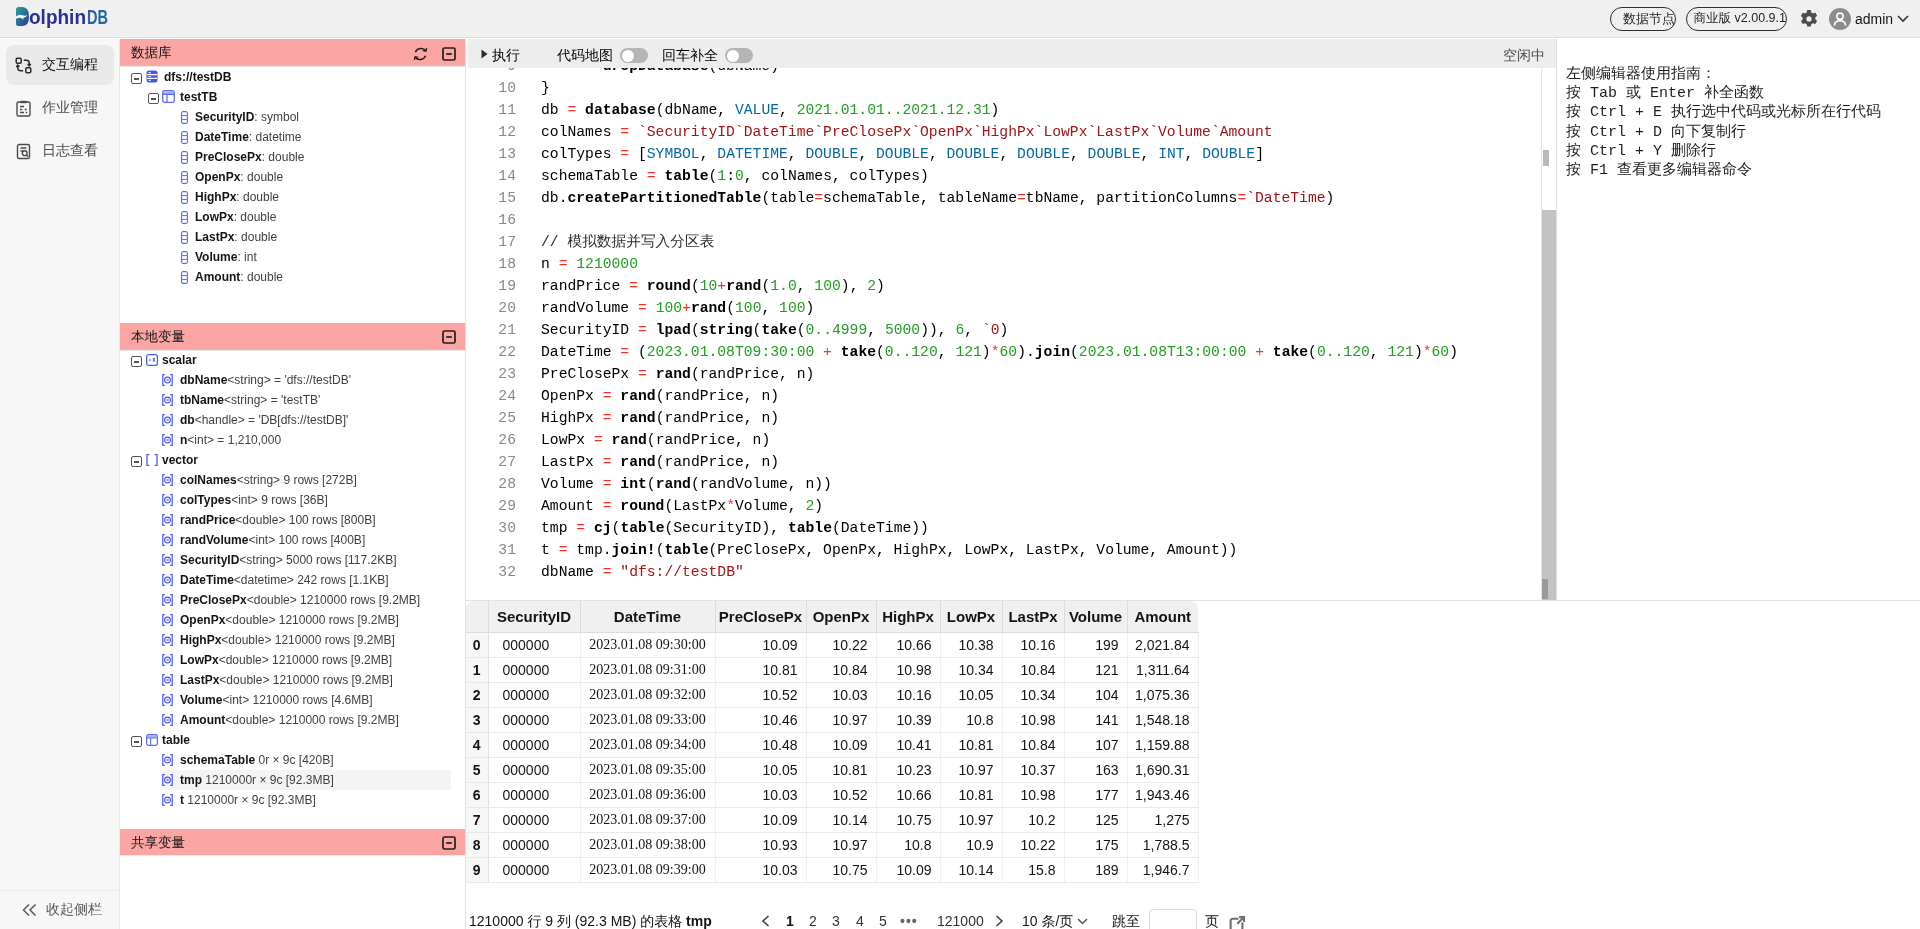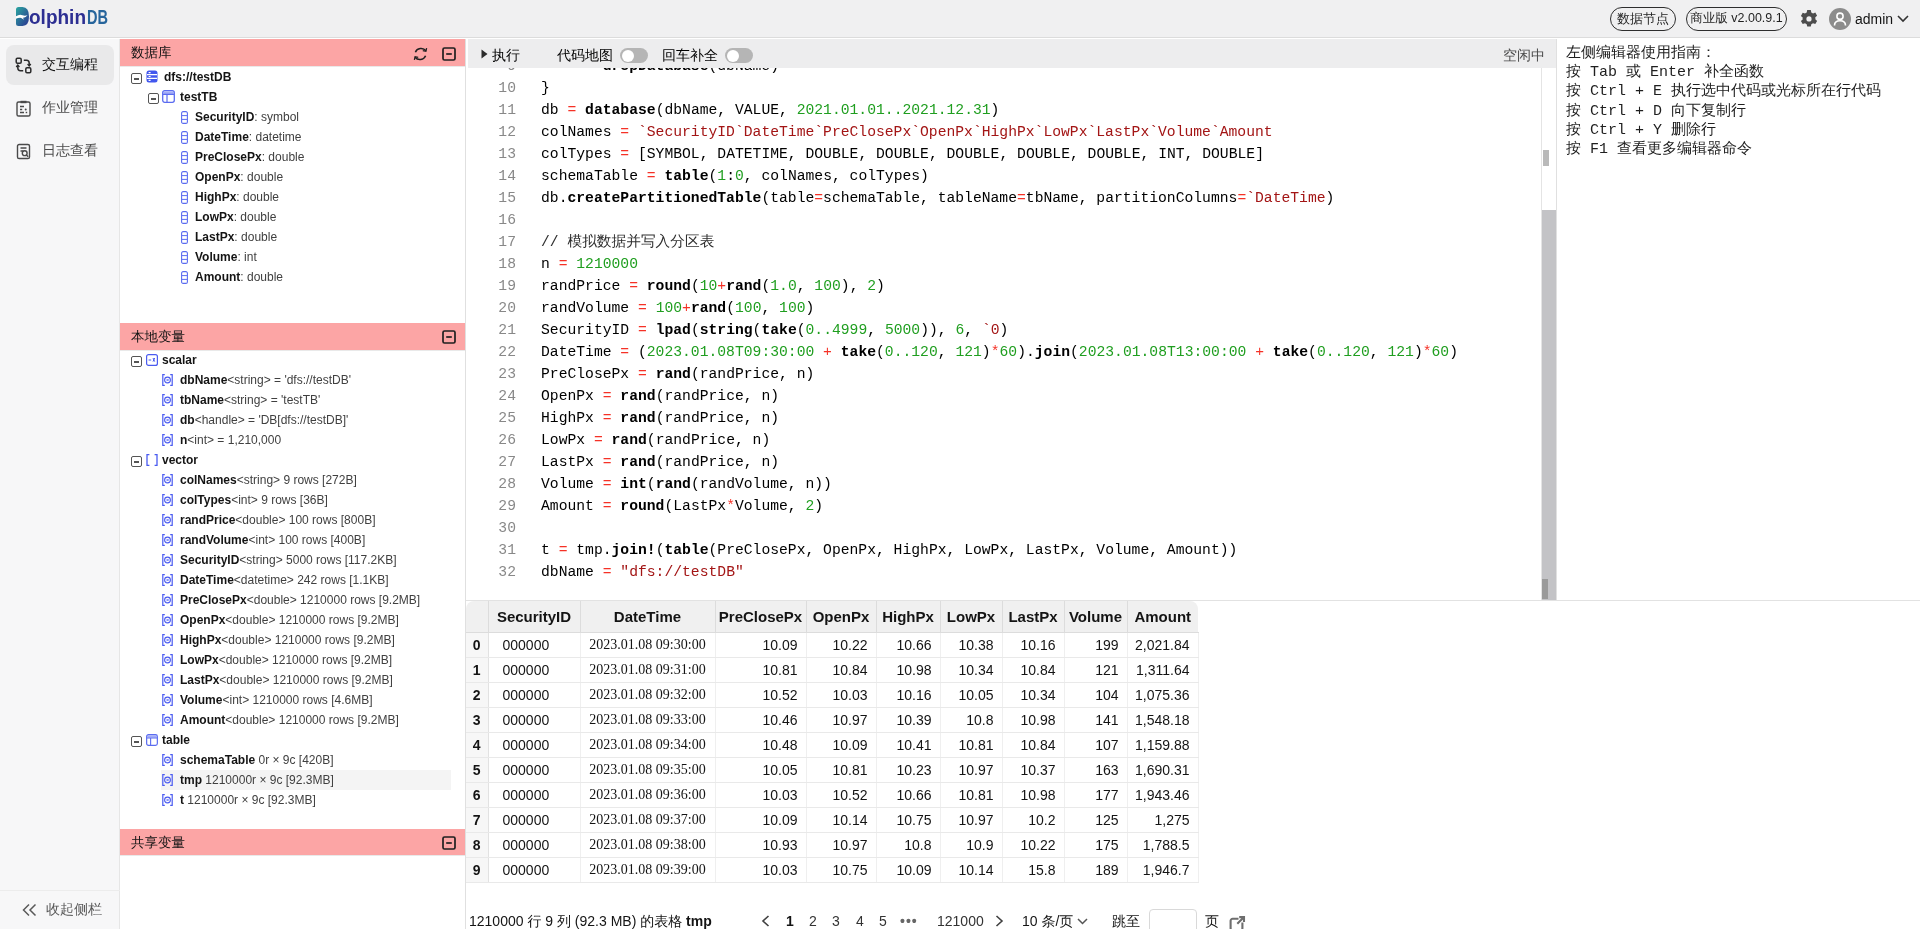--- a/index.html
+++ b/index.html
@@ -4,21 +4,21 @@
 <style>
 * { margin:0; padding:0; box-sizing:border-box; }
 html,body { width:1920px; height:929px; overflow:hidden; background:#fff;
   font-family:"Liberation Sans", sans-serif; }
 .abs { position:absolute; }
 
 #header { position:absolute; left:0; top:0; width:1920px; height:38px;
   background:#f0f0f1; border-bottom:1px solid #dcdcdc; }
 .pill { position:absolute; top:7px; height:24px; border:1.3px solid #2e2e2e;
   border-radius:12px; font-size:13px; color:#1f1f1f; line-height:21px;
-  white-space:nowrap; text-align:center; background:transparent; }
+  white-space:nowrap; text-align:right; background:transparent; }
 
 #nav { position:absolute; left:0; top:39px; width:120px; height:890px;
   background:#f7f7f8; border-right:1px solid #e6e6e6; }
 .navitem { position:absolute; left:6px; width:108px; height:40px;
   display:flex; align-items:center; font-size:14px; color:#4a4a4a; }
 .navitem svg { margin-left:9px; margin-right:10px; }
 .navitem.active { background:#e9e9ea; border-radius:8px; color:#141414; }
 #collapse { position:absolute; left:0px; bottom:0px; width:120px; height:39px;
   border-top:1px solid #ececec; color:#595959; font-size:14px;
   display:flex; align-items:center; }
@@ -47,21 +47,21 @@
   background:#fff; overflow:hidden; }
 #codelines { position:absolute; left:4px; top:-13px; width:1073px;
   font-family:"Liberation Mono", monospace; font-size:14.7px; }
 .cl { position:relative; height:22px; line-height:22px; white-space:pre; }
 .ln { position:absolute; left:0; top:0; width:44px; text-align:right;
   color:#888888; }
 .cd { position:absolute; left:69px; top:0; }
 .k { font-weight:bold; color:#000; }
 .o { color:#f53126; }
 .g { color:#1f9e1f; }
-.t { color:#000000; }
+.t { color:#0369a1; }
 .s { color:#a31515; }
 .c { color:#2e2e2e; }
 #scrollcol { position:absolute; left:1541px; top:68px; width:15px; height:533px;
   background:#fff; border-left:1px solid #e4e4e4; }
 #guide { position:absolute; left:1556px; top:39px; width:364px; height:562px;
   background:#fff; border-left:1px solid #e0e0e0; border-bottom:1px solid #e0e0e0;
   font-family:"Liberation Mono", monospace; font-size:15px; color:#1f1f1f; }
 #guide div { padding-left:9px; line-height:19.2px; white-space:nowrap; }
 
 #bottom { position:absolute; left:466px; top:600px; width:1454px; height:329px;
@@ -437,32 +437,32 @@
     <div class="cl"><span class="ln">20</span><span class="cd">randVolume <span class="o">=</span> <span class="g">100</span><span class="o">+</span><span class="k">rand</span>(<span class="g">100</span>, <span class="g">100</span>)</span></div>
     <div class="cl"><span class="ln">21</span><span class="cd">SecurityID <span class="o">=</span> <span class="k">lpad</span>(<span class="k">string</span>(<span class="k">take</span>(<span class="g">0..4999</span>, <span class="g">5000</span>)), <span class="g">6</span>, <span class="s">`0</span>)</span></div>
     <div class="cl"><span class="ln">22</span><span class="cd">DateTime <span class="o">=</span> (<span class="g">2023.01.08T09:30:00</span> <span class="o">+</span> <span class="k">take</span>(<span class="g">0..120</span>, <span class="g">121</span>)<span class="o">*</span><span class="g">60</span>).<span class="k">join</span>(<span class="g">2023.01.08T13:00:00</span> <span class="o">+</span> <span class="k">take</span>(<span class="g">0..120</span>, <span class="g">121</span>)<span class="o">*</span><span class="g">60</span>)</span></div>
     <div class="cl"><span class="ln">23</span><span class="cd">PreClosePx <span class="o">=</span> <span class="k">rand</span>(randPrice, n)</span></div>
     <div class="cl"><span class="ln">24</span><span class="cd">OpenPx <span class="o">=</span> <span class="k">rand</span>(randPrice, n)</span></div>
     <div class="cl"><span class="ln">25</span><span class="cd">HighPx <span class="o">=</span> <span class="k">rand</span>(randPrice, n)</span></div>
     <div class="cl"><span class="ln">26</span><span class="cd">LowPx <span class="o">=</span> <span class="k">rand</span>(randPrice, n)</span></div>
     <div class="cl"><span class="ln">27</span><span class="cd">LastPx <span class="o">=</span> <span class="k">rand</span>(randPrice, n)</span></div>
     <div class="cl"><span class="ln">28</span><span class="cd">Volume <span class="o">=</span> <span class="k">int</span>(<span class="k">rand</span>(randVolume, n))</span></div>
     <div class="cl"><span class="ln">29</span><span class="cd">Amount <span class="o">=</span> <span class="k">round</span>(LastPx<span class="o">*</span>Volume, <span class="g">2</span>)</span></div>
-    <div class="cl"><span class="ln">30</span></div>
+    <div class="cl"><span class="ln">30</span><span class="cd">tmp <span class="o">=</span> <span class="k">cj</span>(<span class="k">table</span>(SecurityID), <span class="k">table</span>(DateTime))</span></div>
     <div class="cl"><span class="ln">31</span><span class="cd">t <span class="o">=</span> tmp.<span class="k">join!</span>(<span class="k">table</span>(PreClosePx, OpenPx, HighPx, LowPx, LastPx, Volume, Amount))</span></div>
     <div class="cl"><span class="ln">32</span><span class="cd">dbName <span class="o">=</span> <span class="s">"dfs://testDB"</span></span></div>
   </div>
   </div>
 <div id="scrollcol"></div>
   <div class="abs" style="left:1542.5px;top:150px;width:6px;height:16px;background:#b9b9b9"></div>
   <div class="abs" style="left:1542px;top:210px;width:14px;height:391px;background:#c3c3c6"></div>
   <div class="abs" style="left:1542px;top:579px;width:6px;height:20px;background:#9a9a9a"></div>
 
 <div id="guide">
-  <div style="padding-top:5px">左侧编辑器使用指南：</div>
+  <div style="padding-top:26px">左侧编辑器使用指南：</div>
   <div>按 Tab 或 Enter 补全函数</div>
   <div>按 Ctrl + E 执行选中代码或光标所在行代码</div>
   <div>按 Ctrl + D 向下复制行</div>
   <div>按 Ctrl + Y 删除行</div>
   <div>按 F1 查看更多编辑器命令</div>
 </div>
 <div id="bottom">
   <table id="dt">
     <colgroup>
         <col style="width:22px">

